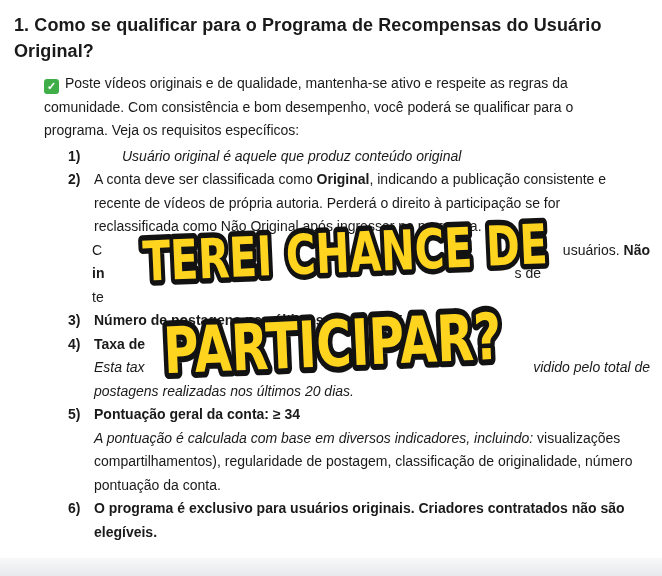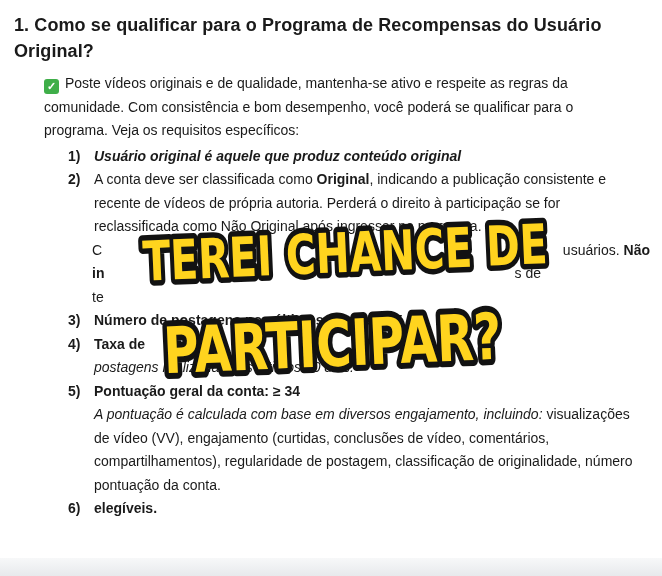--- a/index.html
+++ b/index.html
@@ -37,21 +37,21 @@
     font-weight: bold;
     vertical-align: -2px;
     margin-right: 6px;
   }
   .list { margin-left: 54px; }
   .row { display: flex; }
   .num { flex: none; width: 26px; font-weight: bold; }
   .itxt { flex: 1; }
   .b { font-weight: bold; }
   .i { font-style: italic; }
-  .bi { font-weight: bold; font-style: italic; }
+  .bi { font-weight: normal; font-style: italic; margin-left: 28px; }
   .line { display: block; }
   .spread { display: flex; justify-content: space-between; }
   .obscured { margin-left: 78px; }
   .meme-overlay {
     position: absolute;
     left: 0; top: 0;
     width: 662px; height: 576px;
     pointer-events: none;
   }
   .meme-text {
@@ -114,38 +114,42 @@
 
     <div class="row">
       <span class="num">3)</span>
       <span class="itxt b">Número de postagens nos últimos 20 dias: ≥ 5</span>
     </div>
 
     <div class="row">
       <span class="num">4)</span>
       <span class="itxt">
         <span class="line b">Taxa de</span>
+        <span class="spread i">
+          <span>Esta tax</span>
+          <span>vidido pelo total de</span>
+        </span>
         <span class="line i">postagens realizadas nos últimos 20 dias.</span>
       </span>
     </div>
 
     <div class="row">
       <span class="num">5)</span>
       <span class="itxt">
         <span class="line b">Pontuação geral da conta: ≥ 34</span>
-        <span class="line"><span class="i">A pontuação é calculada com base em diversos engajamento, incluindo:</span><span> visualizações</span></span>
-        <span class="line">de vídeo (VV), engajamento (curtidas, conclusões de vídeo, comentários,</span>
+        <span class="line"><span class="i">A pontuação é calculada com base em diversos indicadores, incluindo:</span><span> visualizações</span></span>
         <span class="line">compartilhamentos), regularidade de postagem, classificação de originalidade, número</span>
         <span class="line">pontuação da conta.</span>
       </span>
     </div>
 
     <div class="row">
       <span class="num">6)</span>
       <span class="itxt b">
+        <span class="line">O programa é exclusivo para usuários originais. Criadores contratados não são</span>
         <span class="line">elegíveis.</span>
       </span>
     </div>
 
   </div>
 </div>
 
 <div class="footer-bar"></div>
 
 <svg class="meme-overlay" viewBox="0 0 662 576" xmlns="http://www.w3.org/2000/svg">

